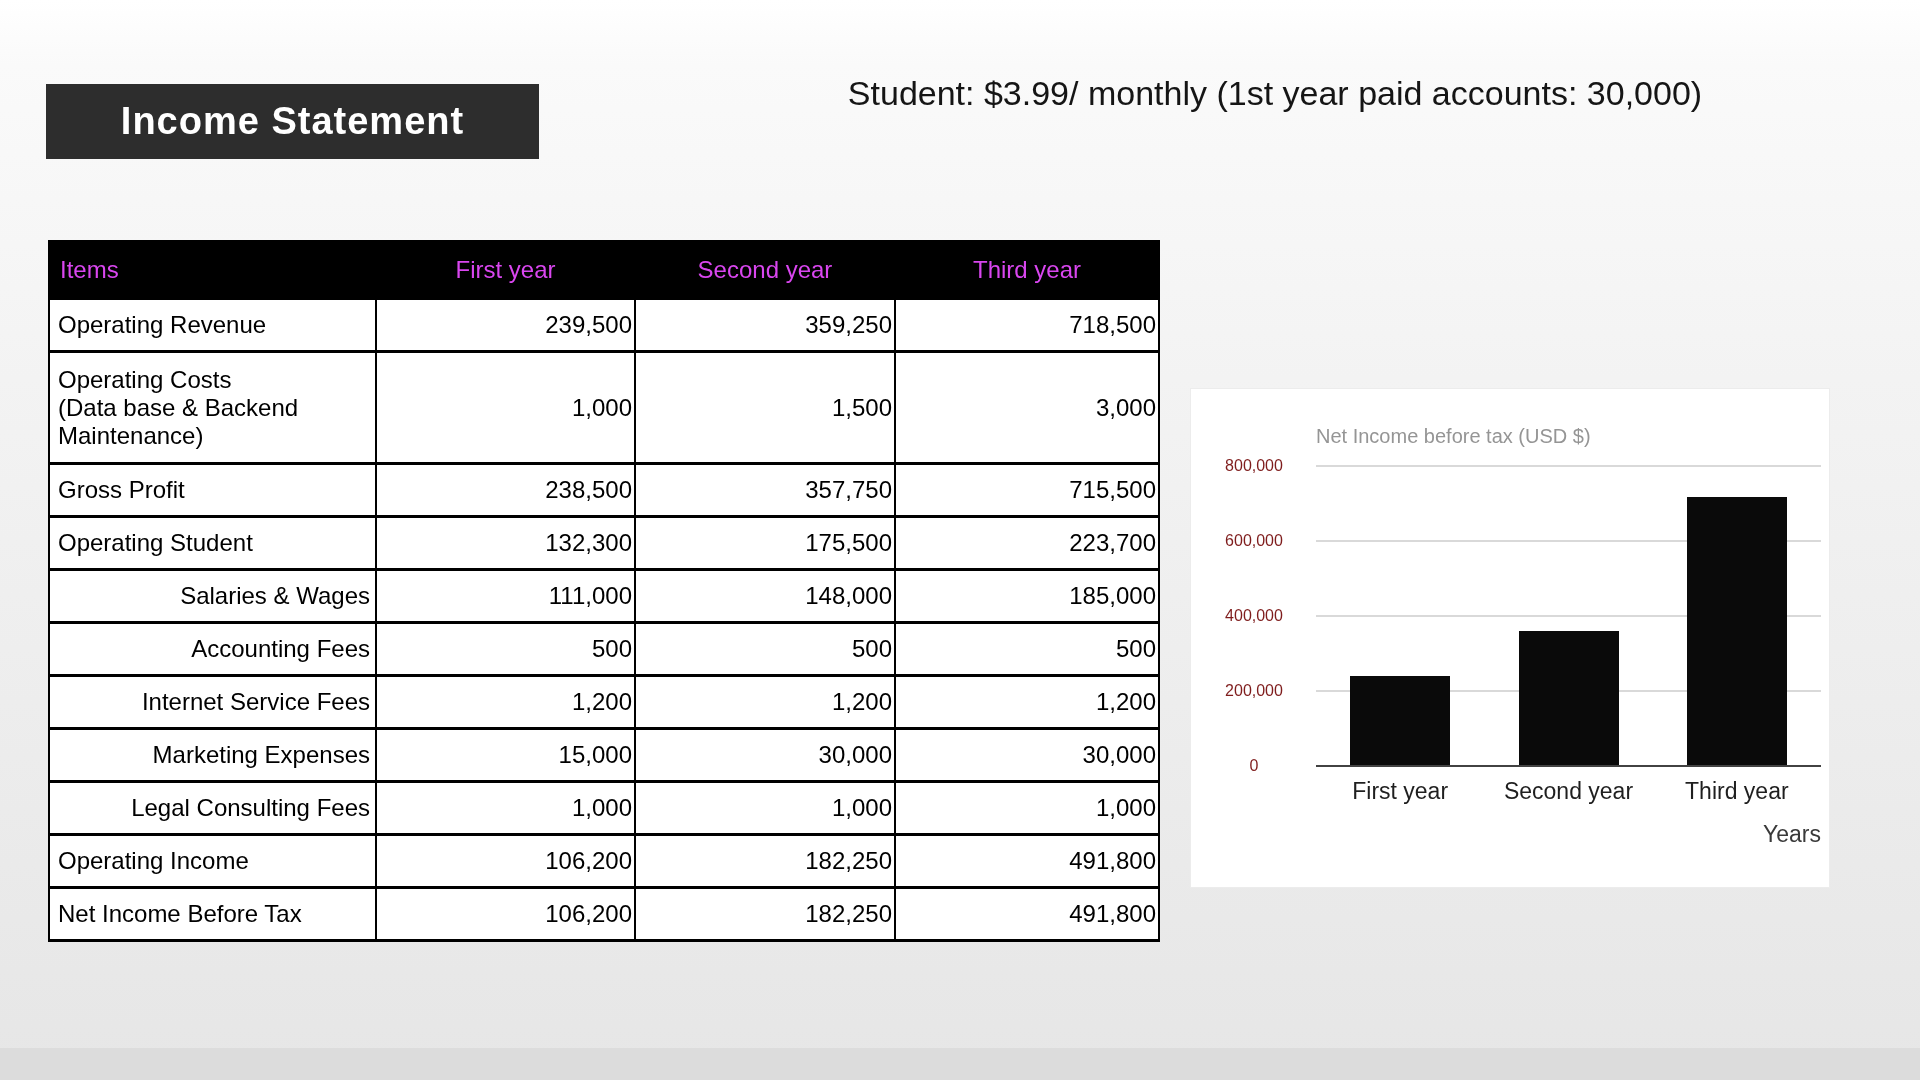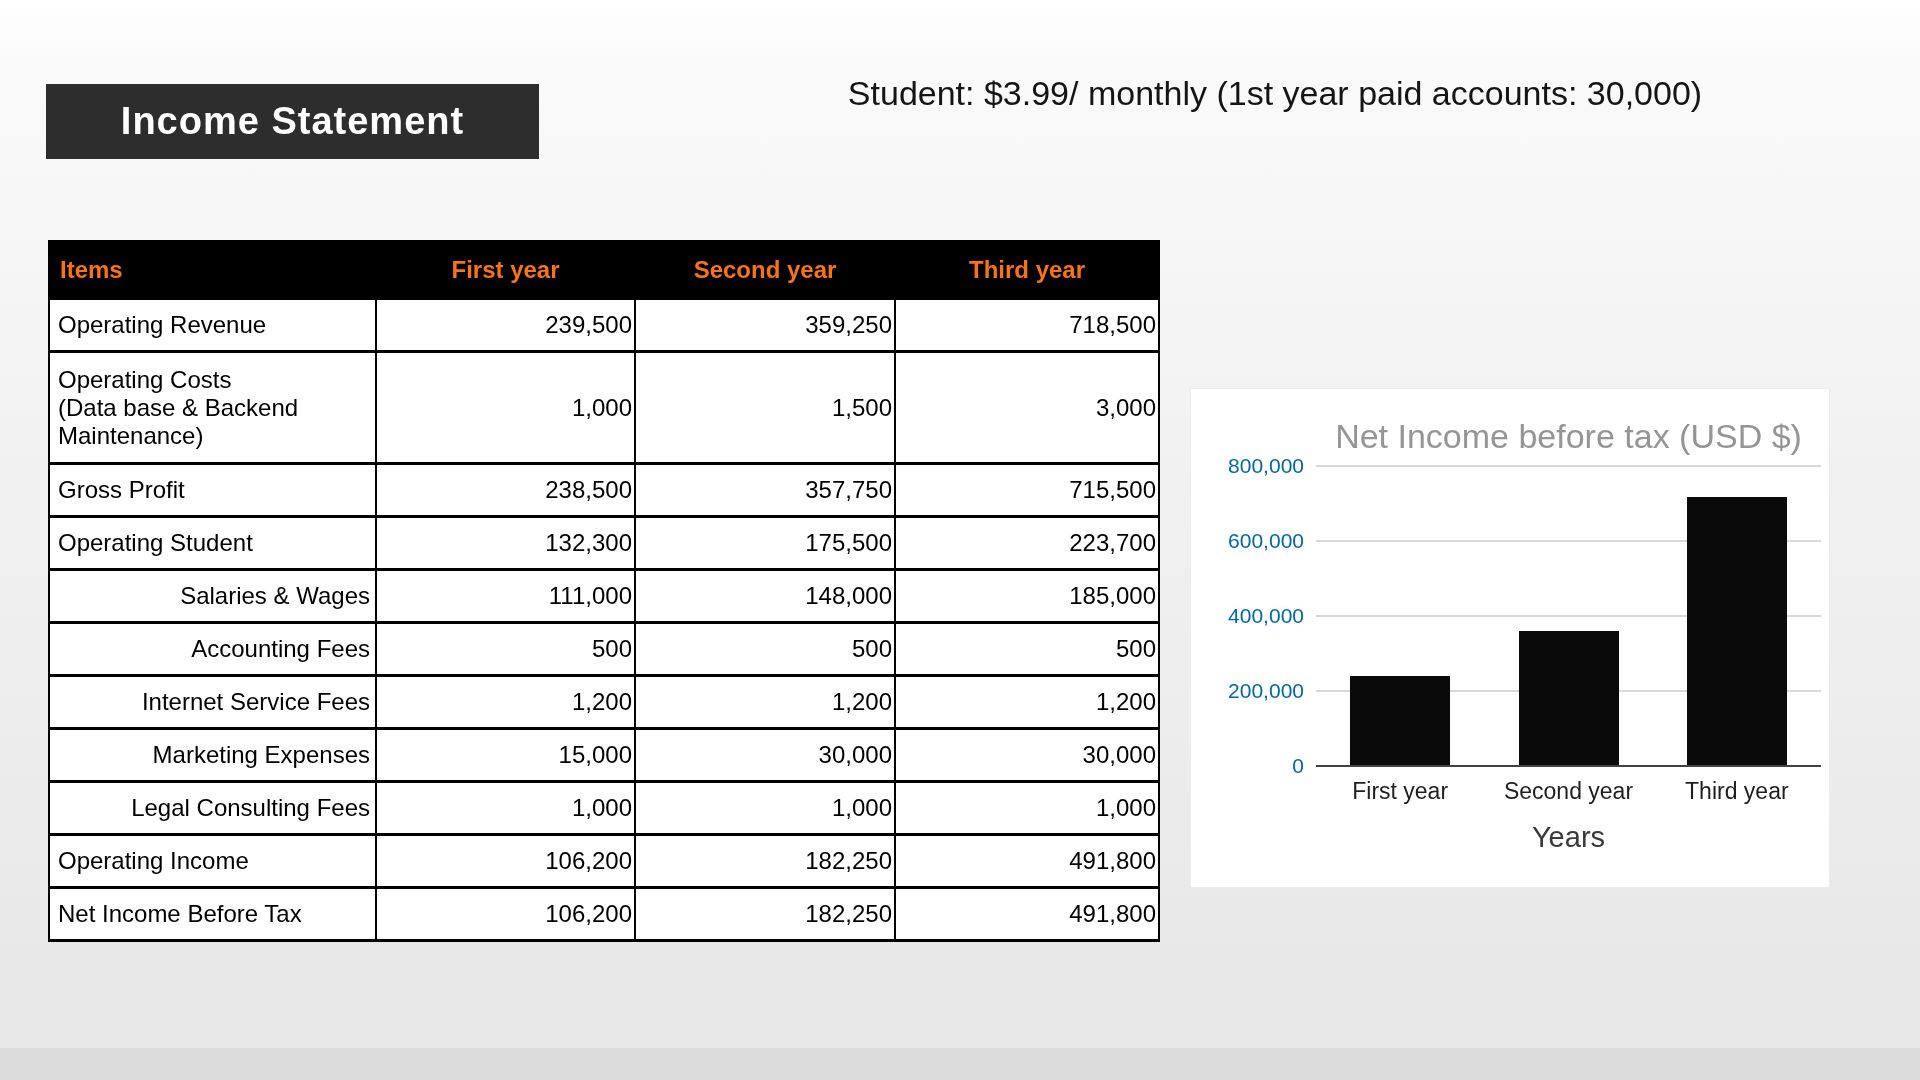--- a/index.html
+++ b/index.html
@@ -28,51 +28,51 @@
   }
   .income-table col.c0{width:327px;}
   .income-table col.c1{width:259px;}
   .income-table col.c2{width:260px;}
   .income-table col.c3{width:264px;}
   .income-table th,.income-table td{
     border:2px solid #000;border-top-width:3px;border-bottom-width:3px;
     font-size:24px;color:#000;vertical-align:middle;padding:4px 6px;
   }
   .income-table thead tr{height:57px;}
-  .income-table thead th{background:#000;color:#f97316;font-weight:bold;}
+  .income-table thead th{background:#000;color:#d946ef;font-weight:normal;}
   .income-table thead th.items{text-align:left;padding-left:10px;}
   .income-table thead th.year{text-align:center;}
   .income-table tbody tr{height:53px;}
   .income-table td.label{text-align:left;padding-left:8px;white-space:pre-line;}
   .income-table td.label.right{text-align:right;padding-right:5px;}
   .income-table td.label.bold{font-weight:normal;}
   .income-table td.num{text-align:right;padding-right:2px;}
   .income-table tr.bold td.num{font-weight:normal;}
   
   .chart-card{
     position:absolute;left:1190px;top:388px;width:640px;height:500px;
     background:#ffffff;border:1px solid #ececec;
   }
   .chart-title{
-    position:absolute;left:125px;top:28px;width:505px;
-    text-align:center;font-size:34px;color:#959595;
+    position:absolute;left:125px;top:36px;width:505px;
+    font-size:20px;color:#959595;
   }
   .ytick{
-    position:absolute;width:100px;text-align:right;font-size:21px;color:#0369a1;
+    position:absolute;width:100px;text-align:center;font-size:16px;color:#7f1d1d;
     transform:translateY(-50%);
   }
   .gridline{position:absolute;height:2px;background:#d9d9d9;}
   .axisline{position:absolute;height:2px;background:#424242;}
   .bar{position:absolute;background:#0a0a0a;}
   .xtick{
     position:absolute;width:180px;text-align:center;font-size:23px;color:#1f1f1f;
     transform:translateX(-50%);
   }
   .xaxis-title{
-    position:absolute;left:125px;width:505px;text-align:center;font-size:29px;color:#3a3a3a;
+    position:absolute;left:125px;width:505px;text-align:right;font-size:23px;color:#3a3a3a;
   }
 </style>
 </head>
 <body>
 
 <div class="slide">
 
   <div class="title-box">
     <span>Income Statement</span>
   </div>

